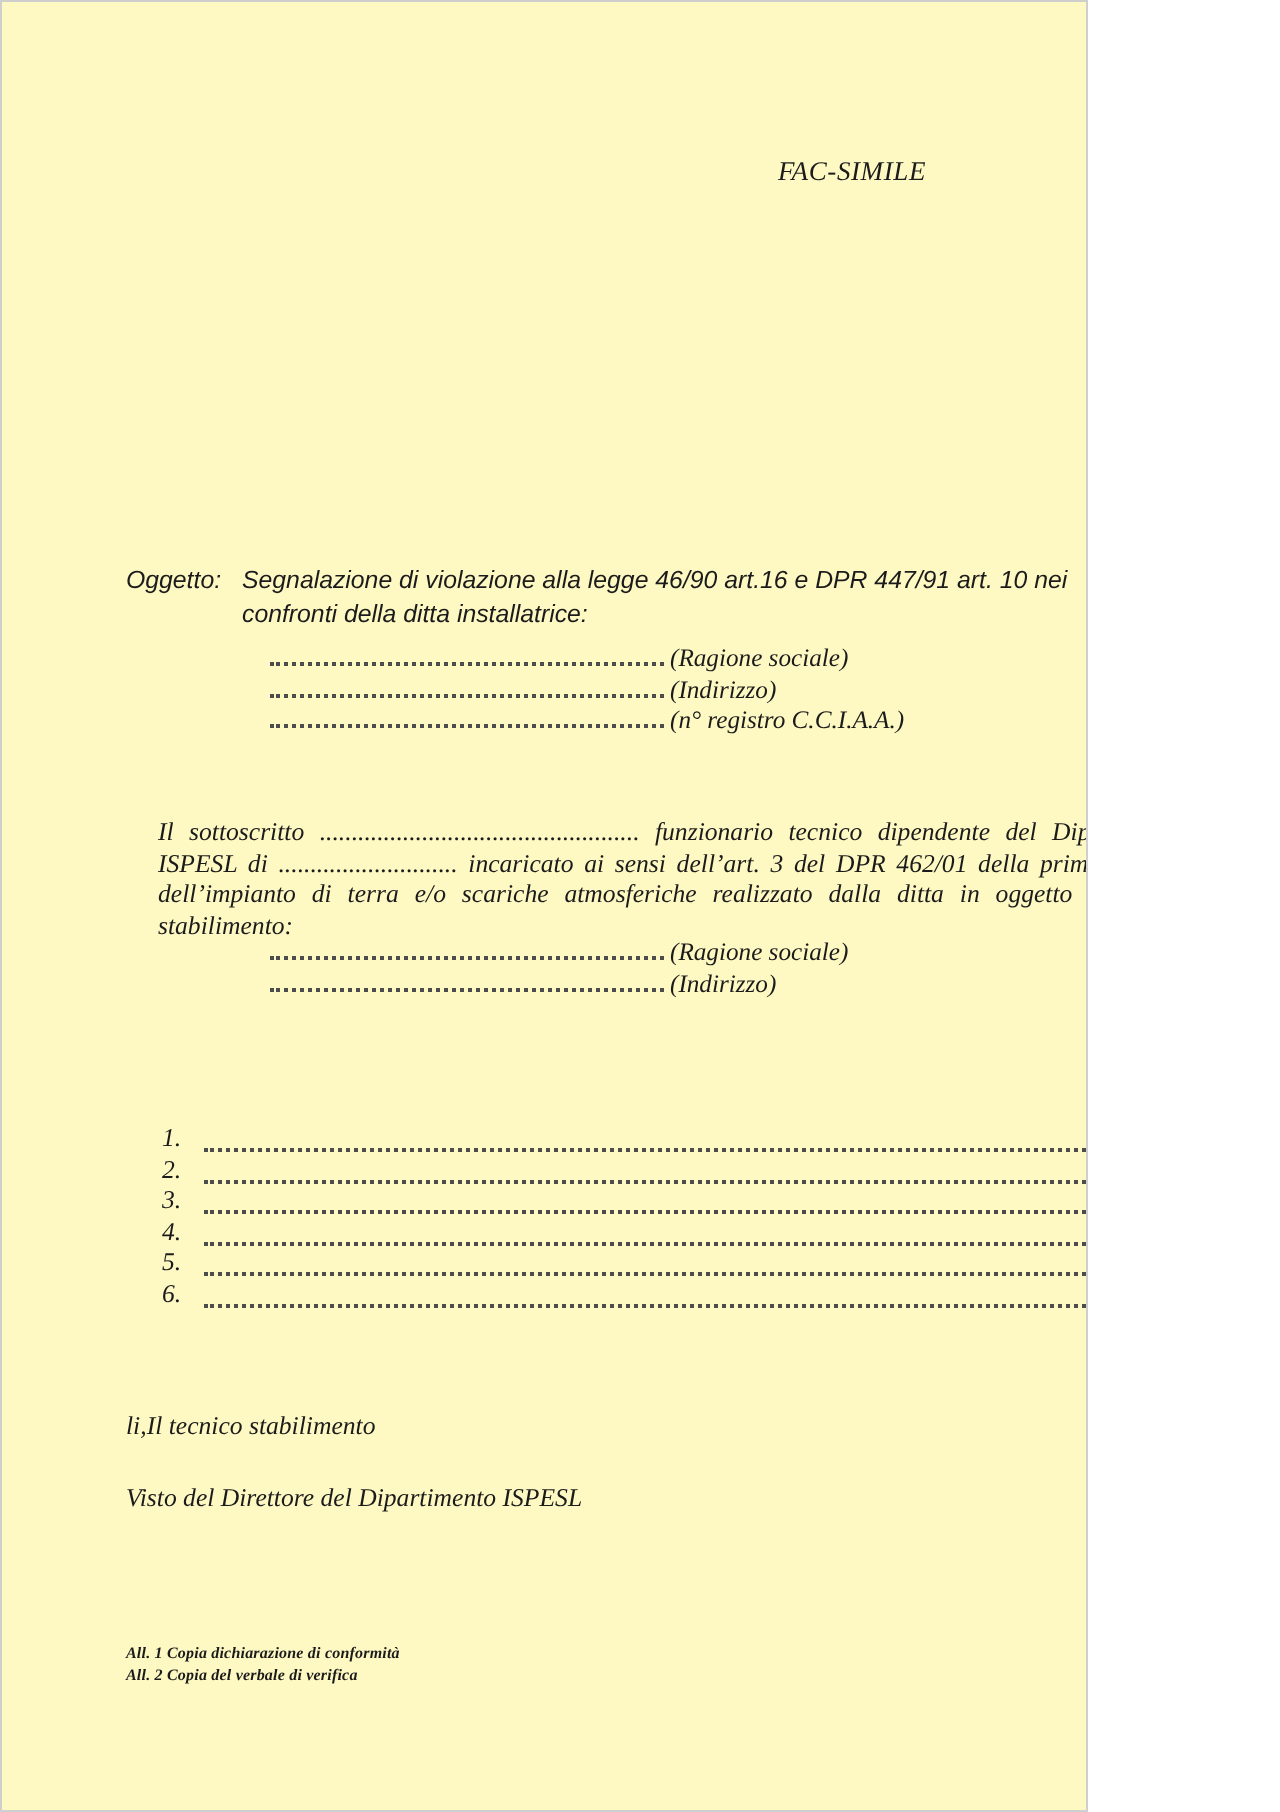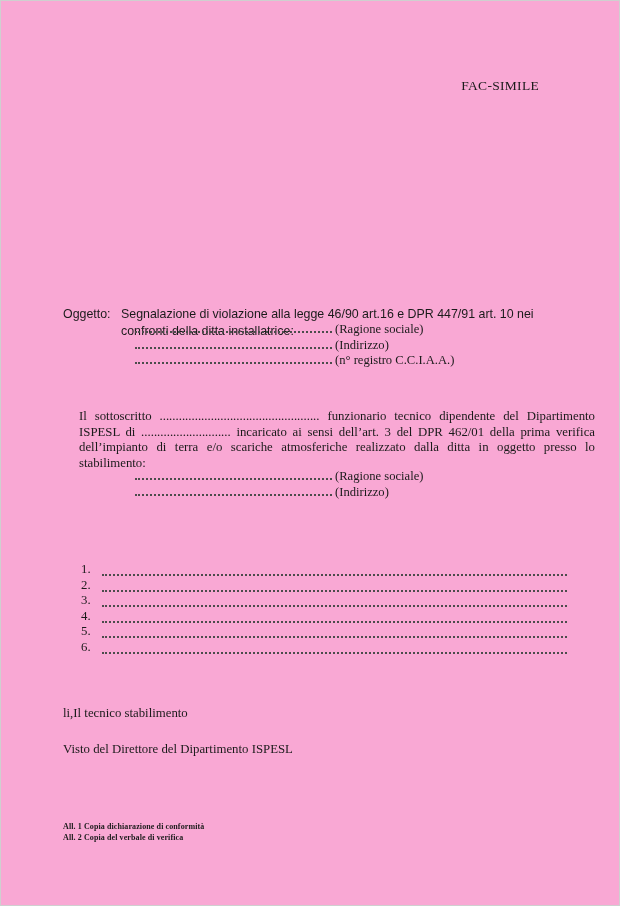--- a/index.html
+++ b/index.html
@@ -1,25 +1,26 @@
 <!DOCTYPE html>
 <html><head>
 <meta charset="utf-8">
 <style>
   html, body { margin: 0; padding: 0; background: #ffffff; }
   .page {
     position: relative;
-    width: 620px;
+    width: 544px;
     height: 906px;
-    background: #f9a8d4;
+    background: #fef9c3;
     box-sizing: border-box;
     border: 1px solid #cfcfcf;
     font-family: "Liberation Serif", "DejaVu Serif", serif;
     color: #1b1b1b;
     overflow: hidden;
+    font-style: italic;
   }
 
   .facsimile {
     position: absolute;
     top: 77px;
     right: 80px;
     font-size: 13.5px;
     letter-spacing: 0.3px;
   }
 
@@ -38,21 +39,20 @@
 
   .subject {
     position: absolute;
     top: 281px;
     left: 62px;
     width: 518px;
     display: flex;
     font-family: "Liberation Sans", "DejaVu Sans", sans-serif;
     font-size: 12.4px;
     line-height: 16.5px;
-    margin-top: 24px;
   }
   .subject-label { flex: 0 0 58px; }
   .subject-text { flex: 1; }
 
   .fields {
     position: absolute;
     left: 134px;
   }
   .fields-1 { top: 319px; }
   .fields-2 { top: 466px; }

